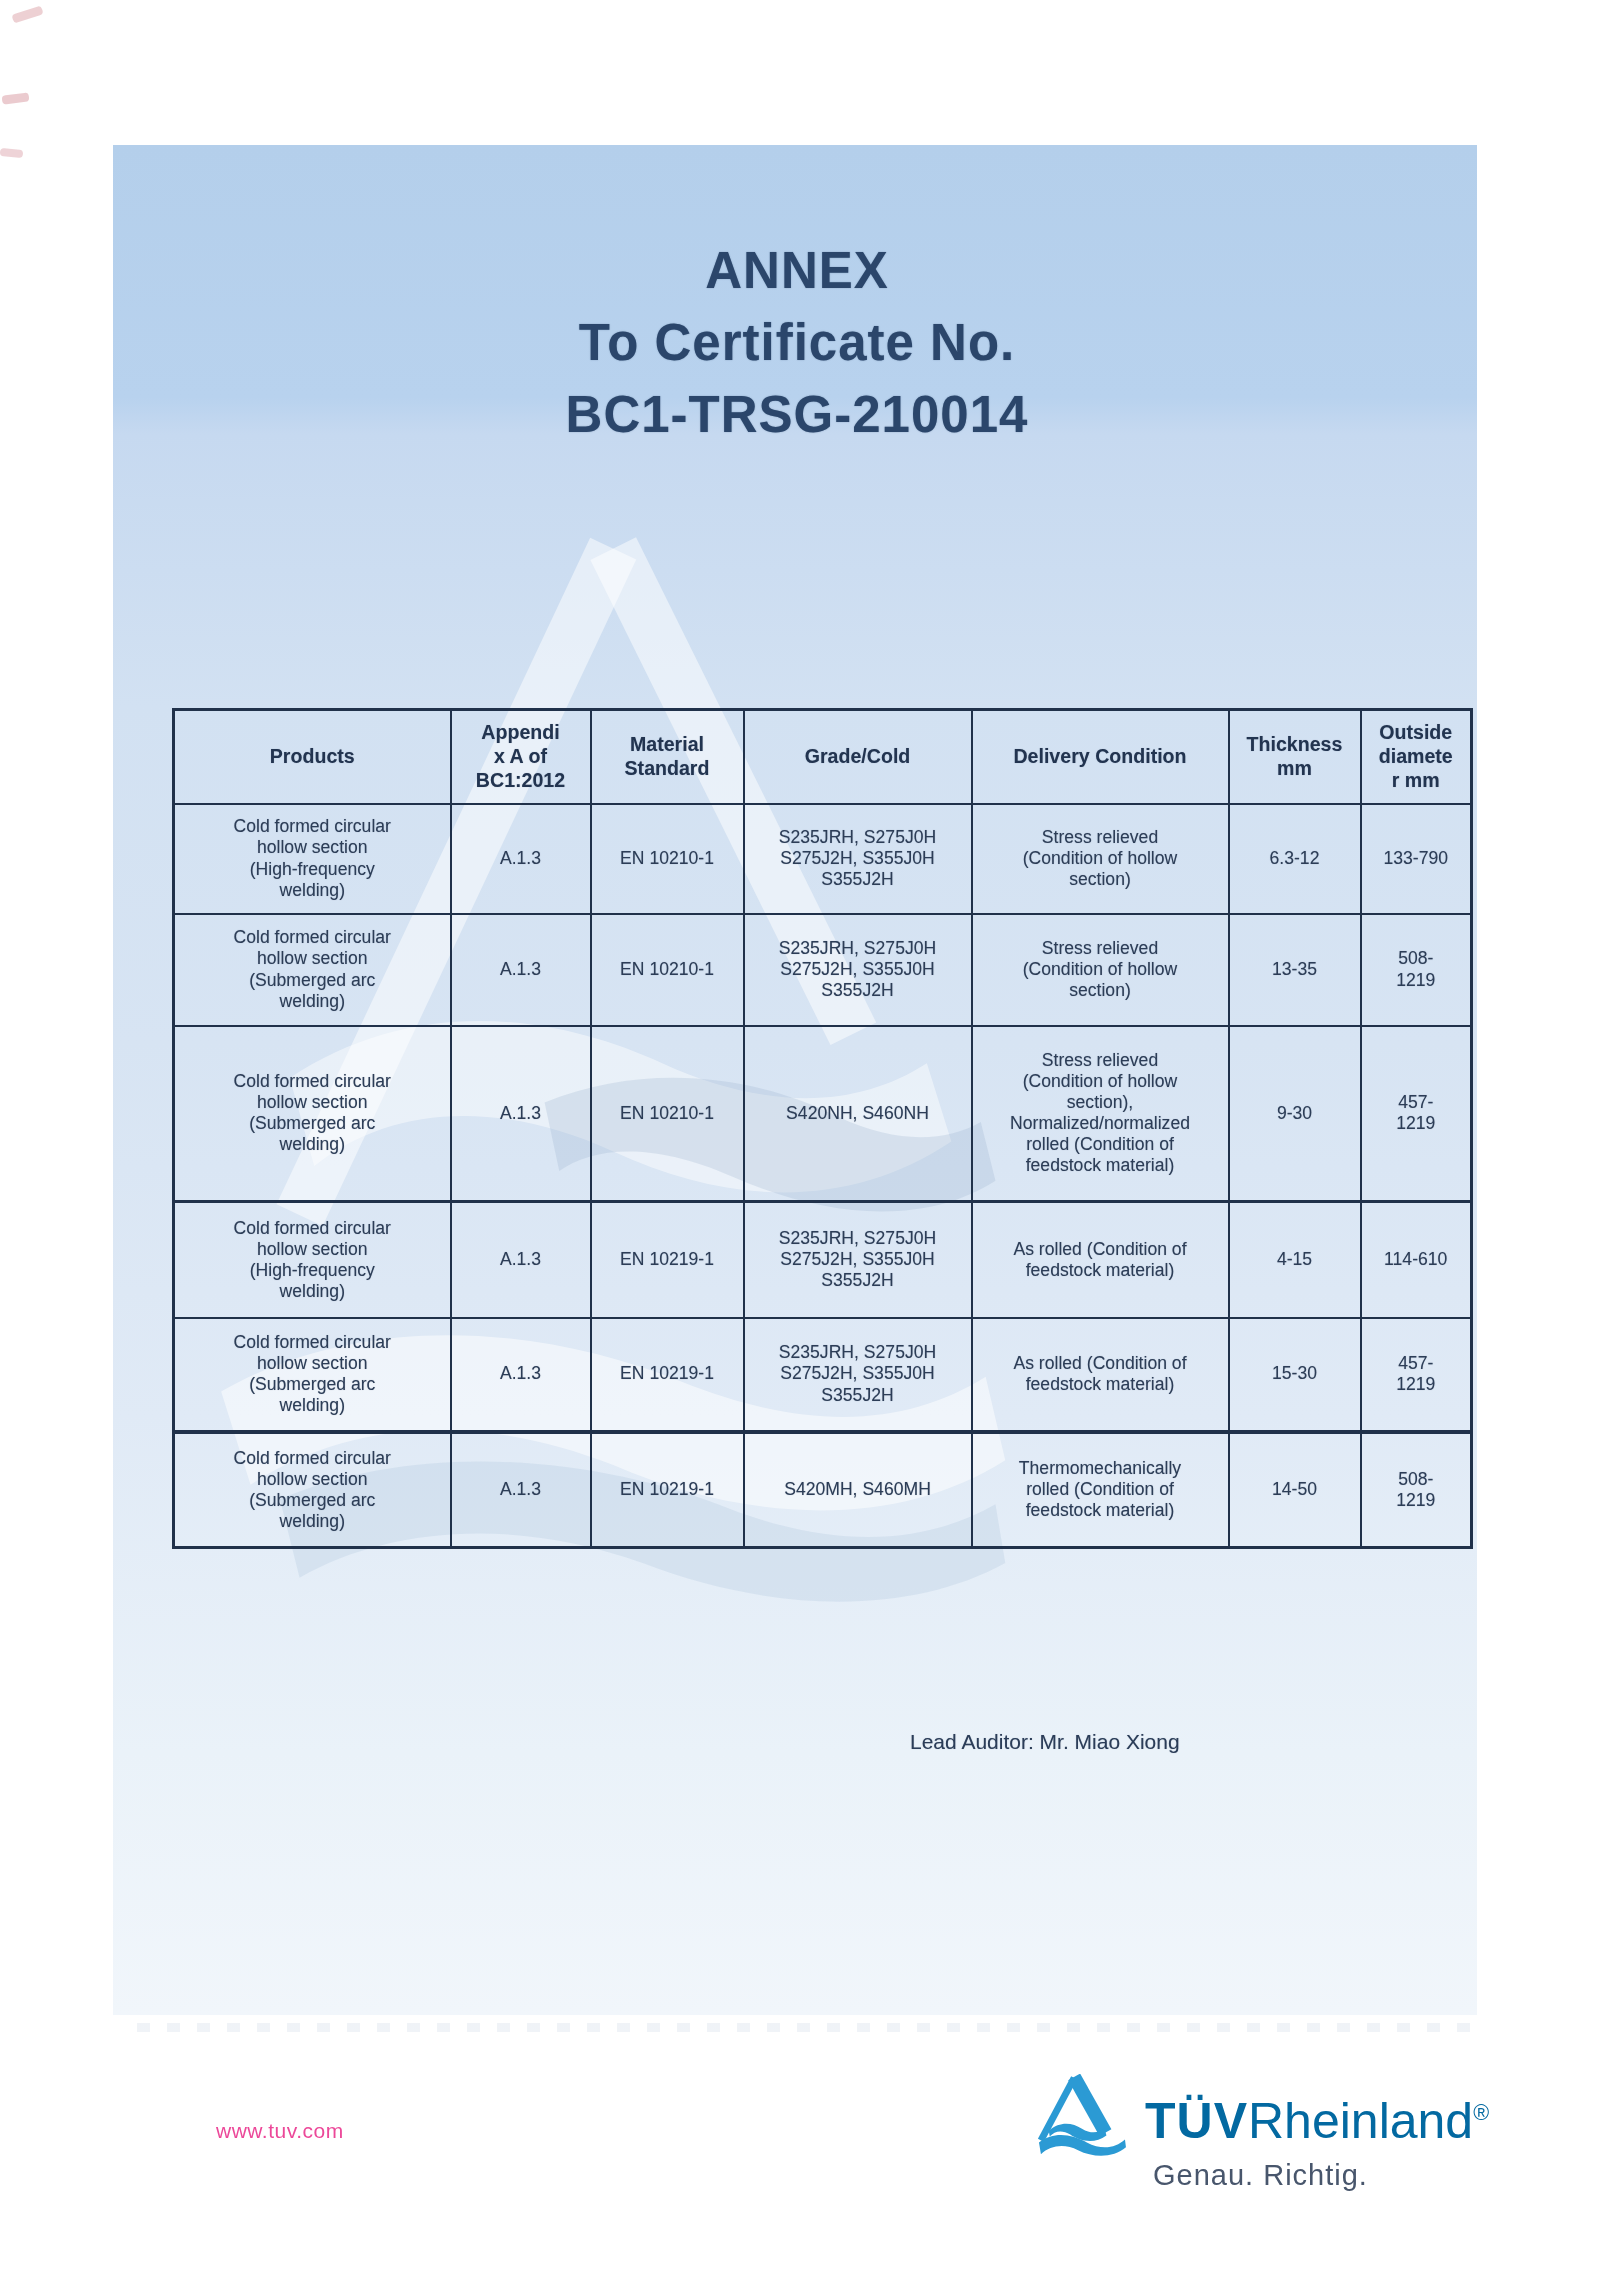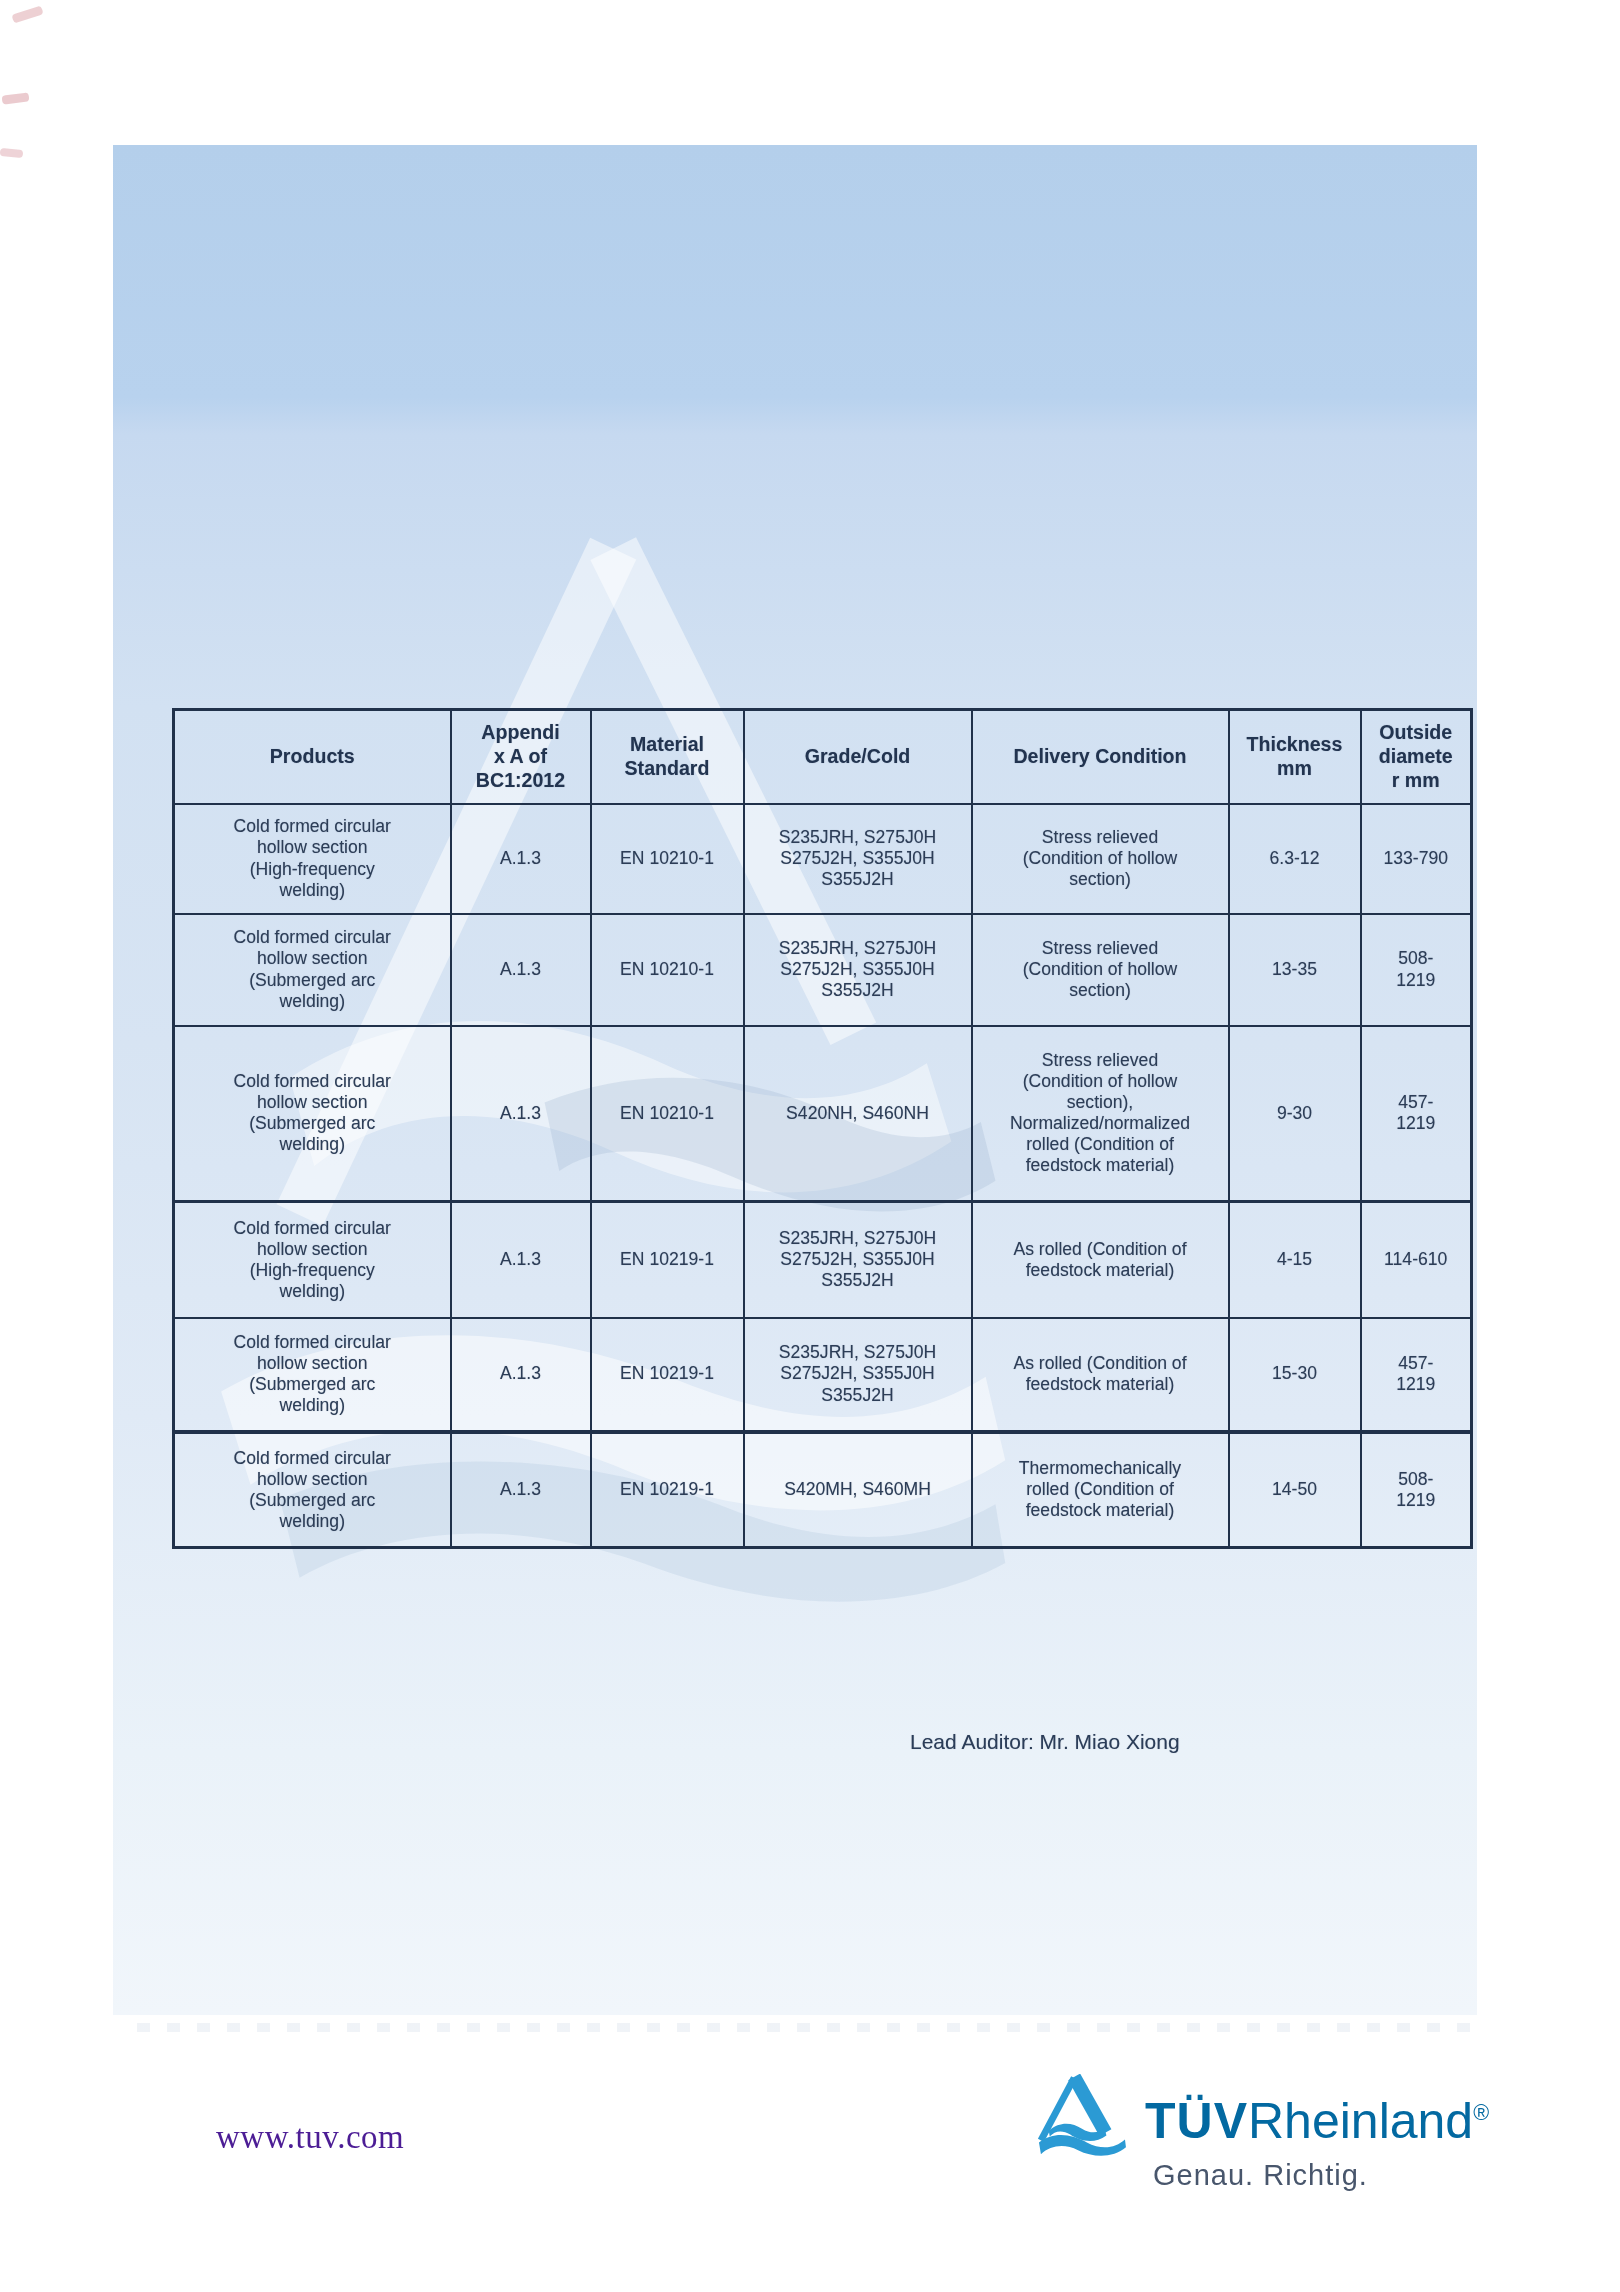--- a/index.html
+++ b/index.html
@@ -49,21 +49,21 @@
   tr.r0{height:110px;} tr.r1{height:112px;} tr.r2{height:176px;}
   tr.r3{height:116px;} tr.r4{height:114px;} tr.r5{height:116px;}
   tr.r2 td{border-bottom-width:3.9px;} tr.r4 td{border-bottom-width:4.9px;}
   tr.hdr th{border-bottom-width:2.9px;}
   
   .lead-auditor{
     position:absolute;left:910px;top:1730px;font-size:21px;color:#2b3d58;
     text-shadow:0 0 1px rgba(43,61,88,.35);
   }
   
-  .site{position:absolute;left:216px;top:2119px;font-size:33px;color:#4c1d95;letter-spacing:0.5px;font-family:Liberation Serif, serif;}
+  .site{position:absolute;left:216px;top:2119px;font-size:21px;color:#ec4899;letter-spacing:0.5px;}
   .logo{position:absolute;left:1033px;top:2074px;width:96px;height:86px;}
   .brand{position:absolute;left:1145px;top:2092px;font-size:50px;color:#0369a1;white-space:nowrap;}
   .brand .b-tuv{font-weight:bold;letter-spacing:1px;}
   .brand .b-rest{font-weight:400;}
   .brand .b-reg{font-size:21.6px;vertical-align:super;font-weight:400;}
   .tagline{position:absolute;left:1153px;top:2159px;font-size:29px;color:#48566c;letter-spacing:1px;}
 </style>
 </head>
 <body>
 
@@ -77,20 +77,25 @@
 
   <svg class="watermark" viewBox="0 0 820 1160" aria-hidden="true">
     <line x1="400" y1="20" x2="80" y2="700" stroke="rgba(255,255,255,0.50)" stroke-width="52"></line>
     <line x1="400" y1="20" x2="645" y2="515" stroke="rgba(255,255,255,0.50)" stroke-width="52"></line>
     <path d="M70 560 C 190 480, 330 490, 450 545 C 560 595, 650 590, 720 545 L 745 625 C 640 695, 520 690, 400 635 C 280 580, 170 590, 95 650 Z" fill="rgba(255,255,255,0.45)"></path>
     <path d="M330 585 C 430 545, 540 555, 630 600 C 690 628, 740 625, 775 605 L 790 665 C 720 710, 620 705, 520 660 C 440 625, 380 630, 345 655 Z" fill="rgba(150,175,205,0.25)"></path>
     <path d="M0 880 C 140 800, 320 810, 470 870 C 600 922, 700 915, 780 865 L 800 950 C 690 1020, 540 1015, 400 955 C 260 900, 130 910, 30 975 Z" fill="rgba(255,255,255,0.50)"></path>
     <path d="M60 990 C 200 930, 380 945, 520 1000 C 630 1042, 720 1035, 790 995 L 800 1055 C 700 1110, 560 1105, 430 1055 C 300 1008, 170 1018, 80 1070 Z" fill="rgba(160,185,215,0.22)"></path>
   </svg>
 
+  <div class="title-block">
+    <div>ANNEX</div>
+    <div>To Certificate No.</div>
+    <div>BC1-TRSG-210014</div>
+  </div>
 
   <table class="annex">
     <colgroup>
       <col style="width:277px">
         <col style="width:140px">
         <col style="width:153px">
       <col style="width:228px">
         <col style="width:257px">
         <col style="width:132px">
         <col style="width:111px">

